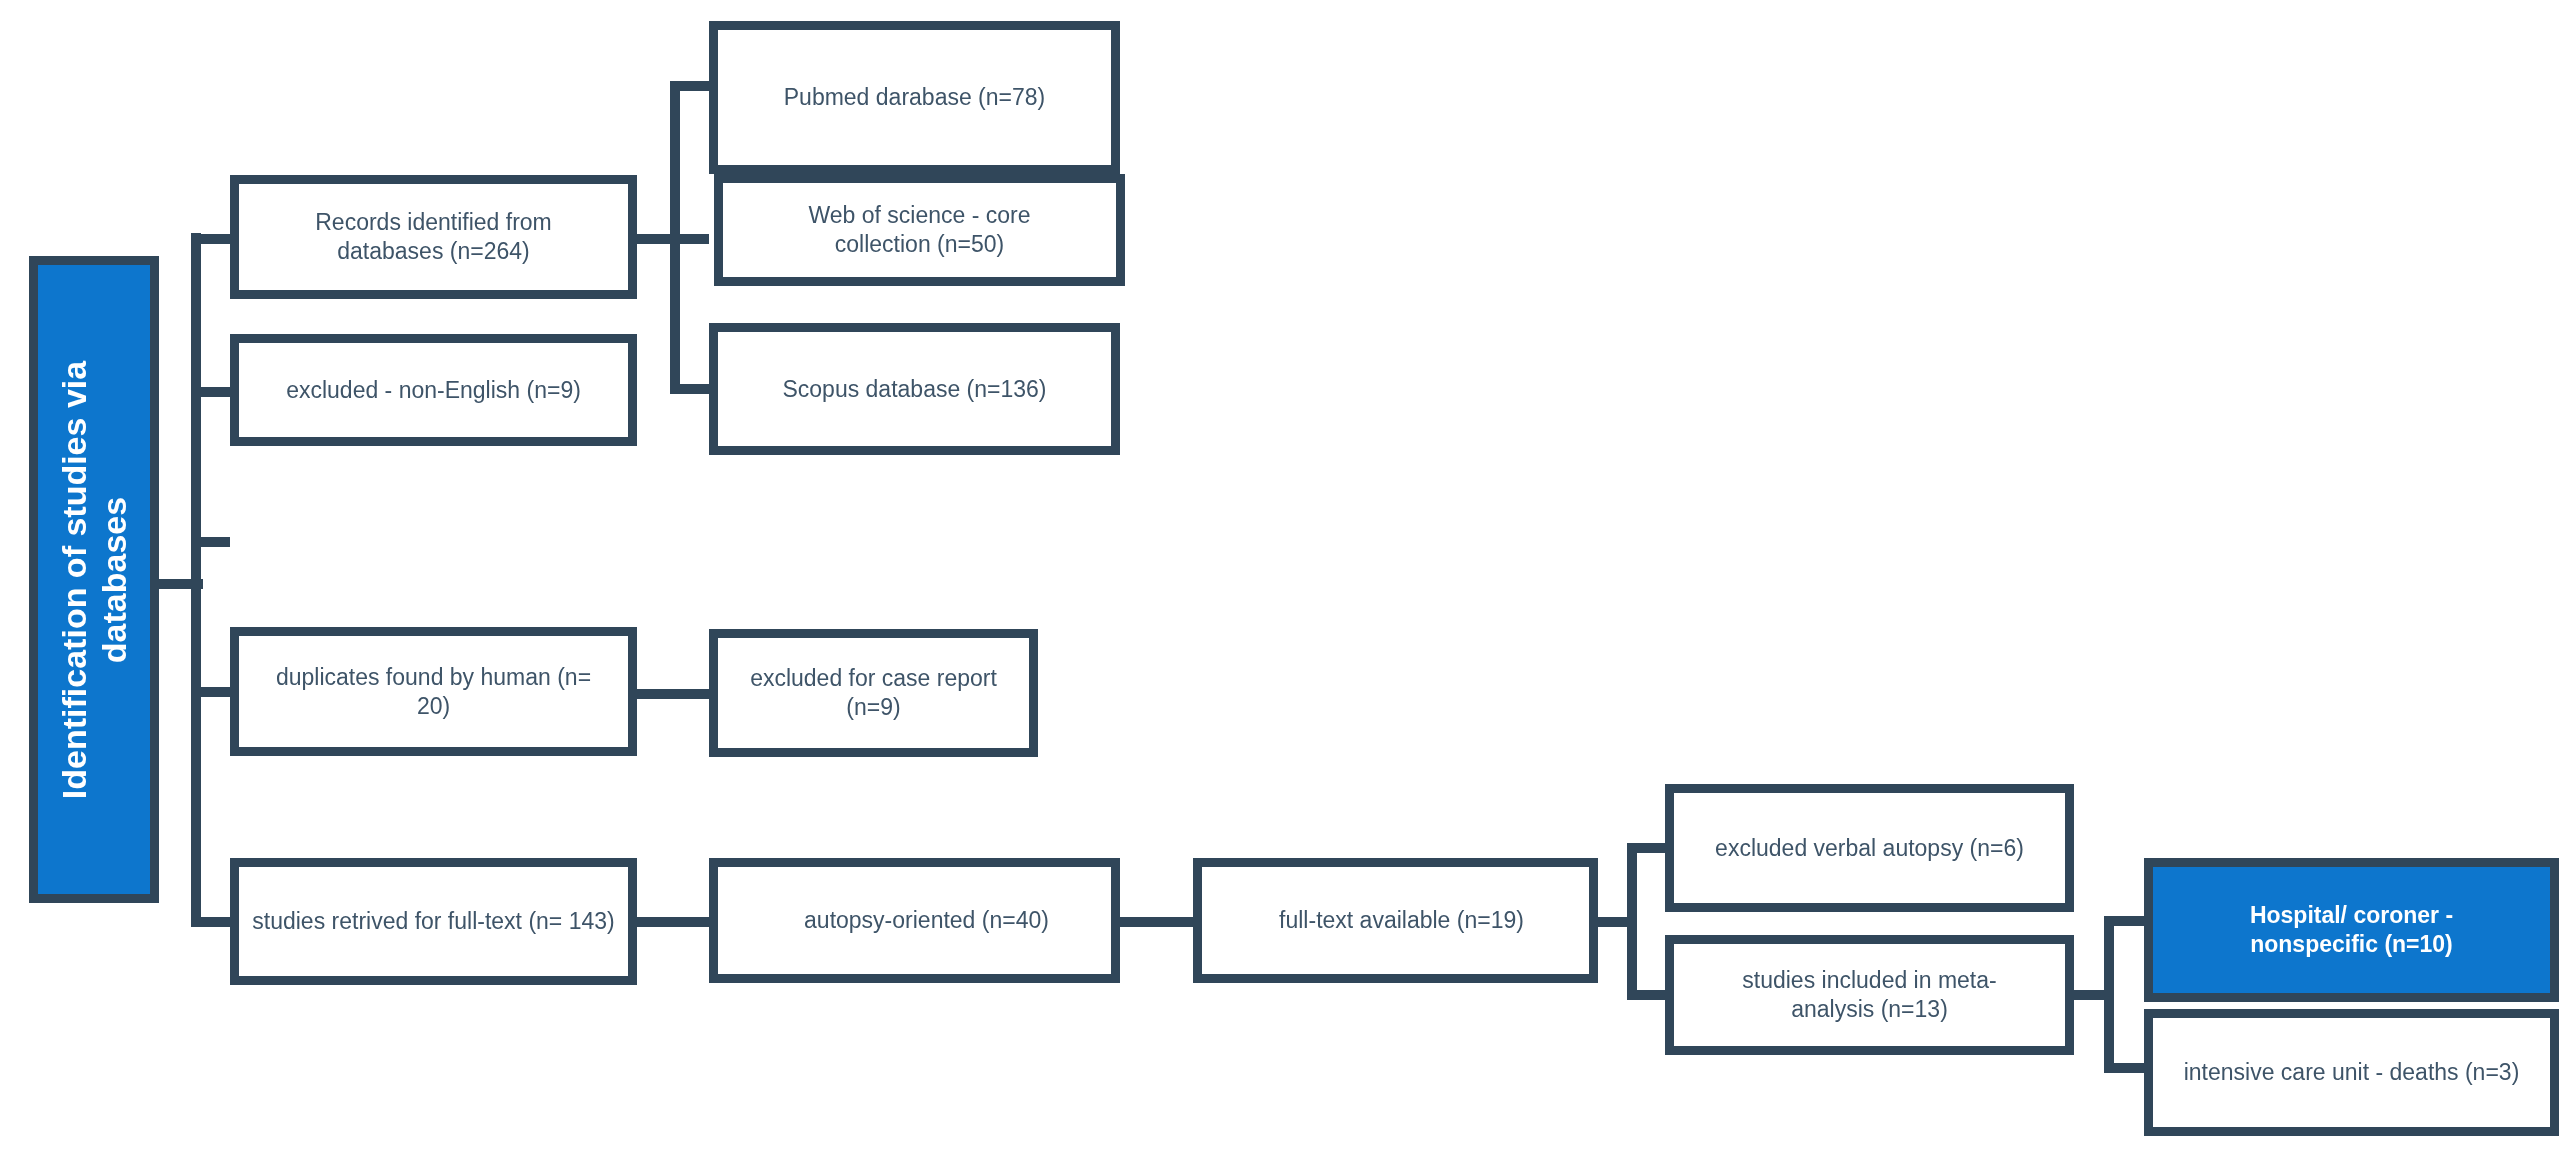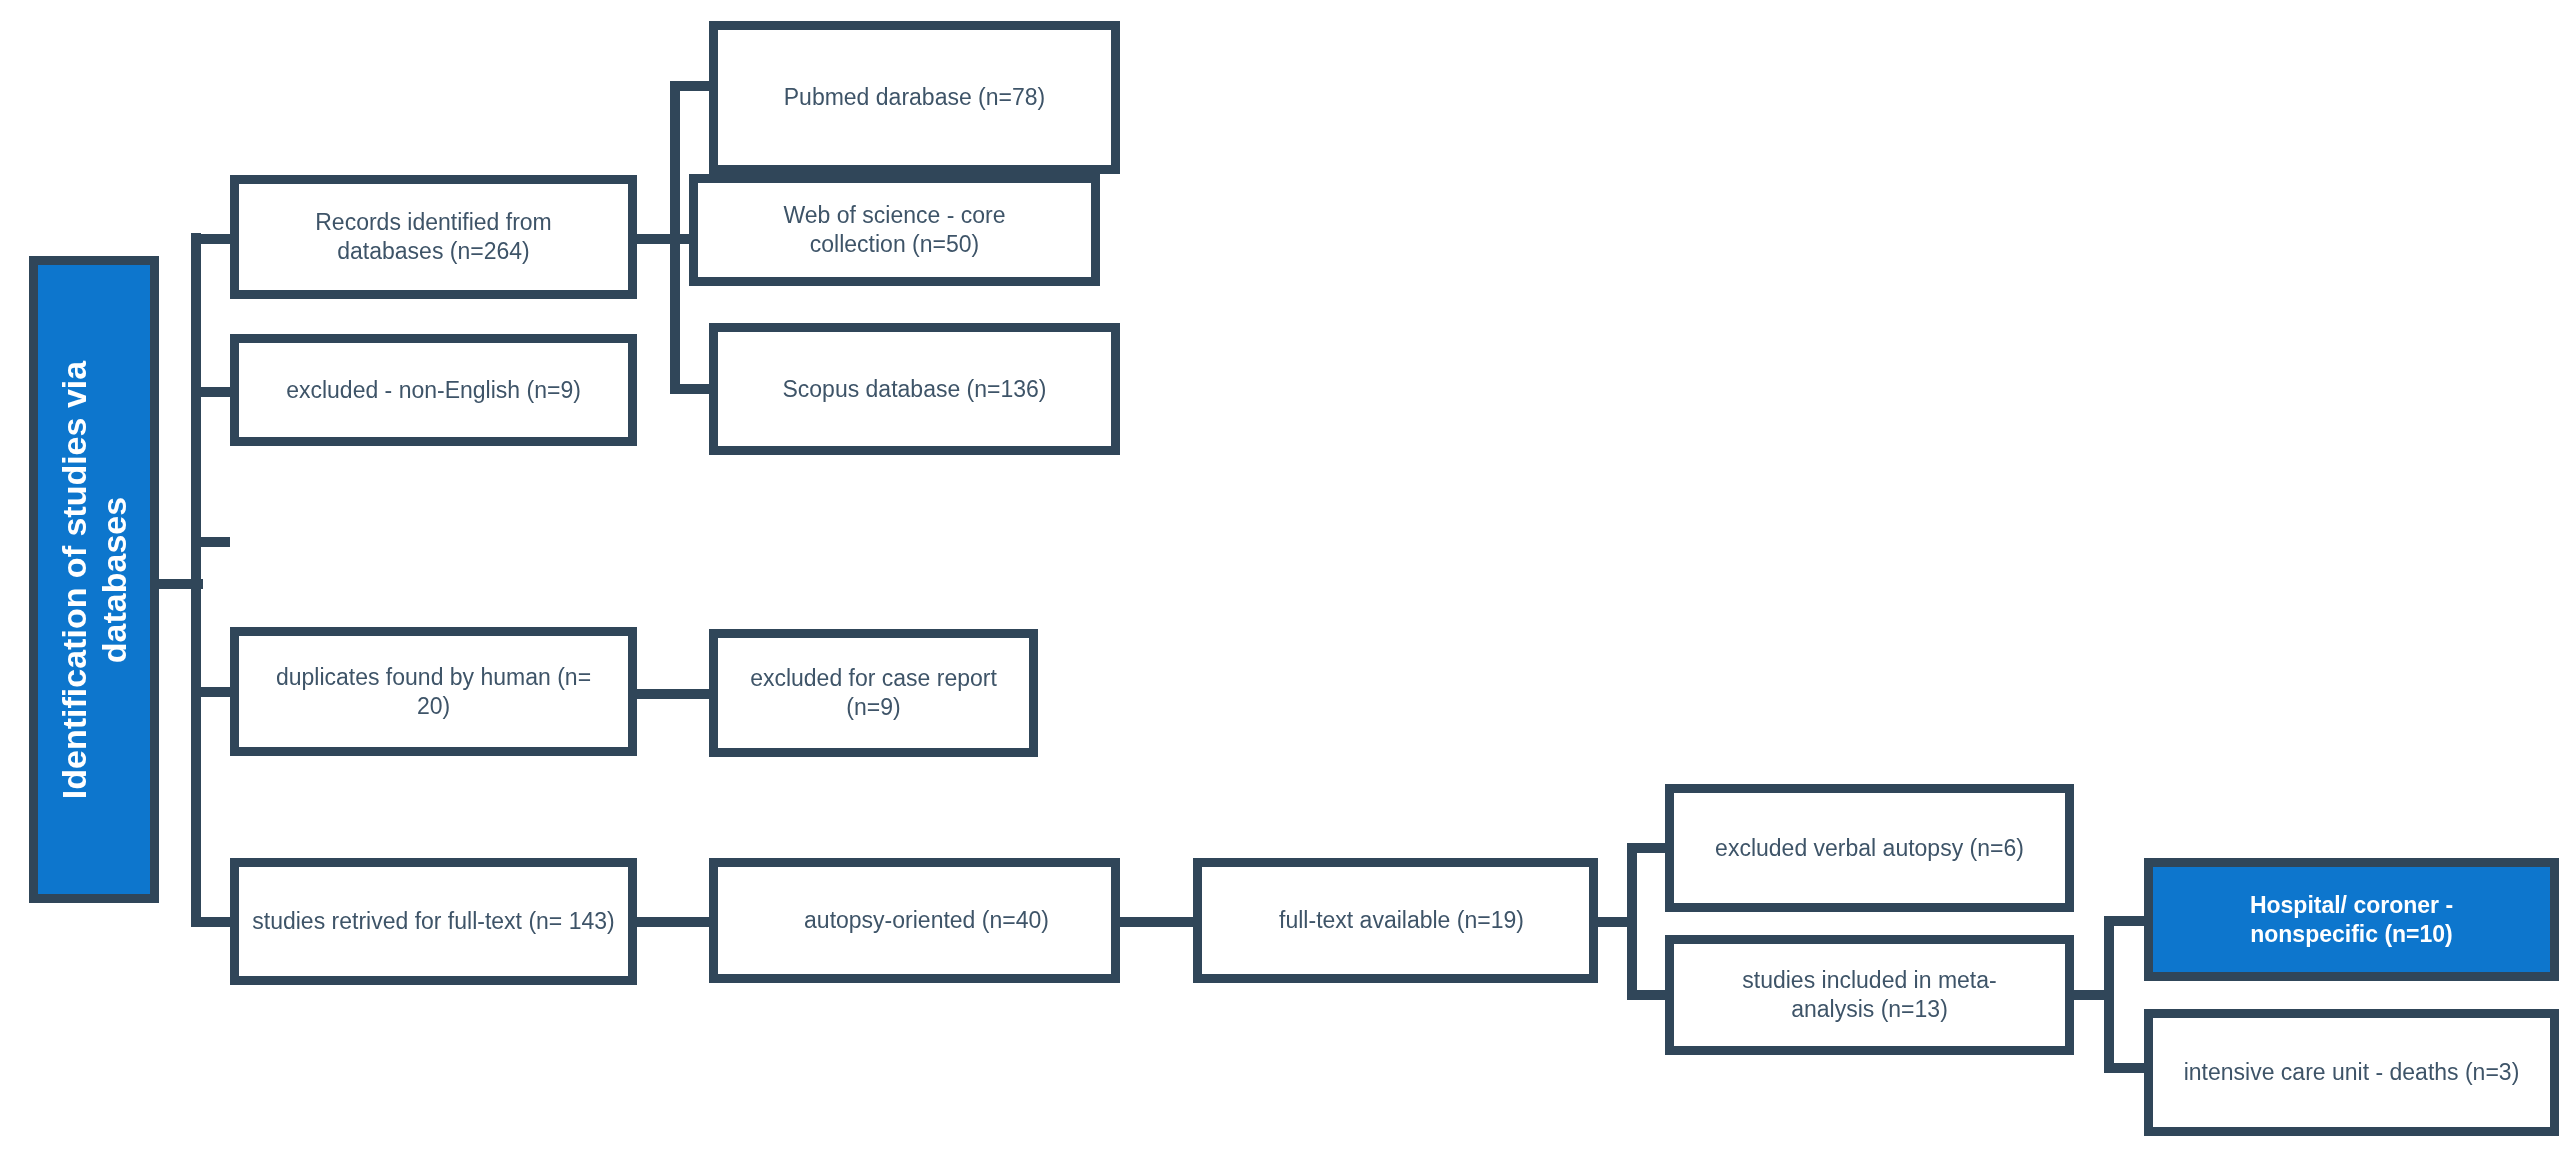--- a/index.html
+++ b/index.html
@@ -101,21 +101,21 @@
   <div class="box w450" style="left:230px;top:627px;width:407px;height:129px;">
     <span class="txt">duplicates found by human (n= 20)</span>
   </div>
   <div class="box" style="left:230px;top:858px;width:407px;height:127px;">
     <span class="txt">studies retrived for full-text (n= 143)</span>
   </div>
 
   <div class="box" style="left:709px;top:21px;width:411px;height:153px;">
     <span class="txt">Pubmed darabase (n=78)</span>
   </div>
-  <div class="box w430" style="left:689px;top:174px;width:411px;height:112px;">
+  <div class="box w430" style="left:714px;top:174px;width:411px;height:112px;">
     <span class="txt">Web of science - core collection (n=50)</span>
   </div>
   <div class="box" style="left:709px;top:323px;width:411px;height:132px;">
     <span class="txt">Scopus database (n=136)</span>
   </div>
   <div class="box" style="left:709px;top:629px;width:329px;height:128px;">
     <span class="txt">excluded for case report (n=9)</span>
   </div>
   <div class="box" style="left:709px;top:858px;width:411px;height:125px;padding-left:24px;">
     <span class="txt">autopsy-oriented (n=40)</span>
@@ -125,21 +125,21 @@
     <span class="txt">full-text available (n=19)</span>
   </div>
 
   <div class="box" style="left:1665px;top:784px;width:409px;height:128px;">
     <span class="txt">excluded verbal autopsy (n=6)</span>
   </div>
   <div class="box w450" style="left:1665px;top:935px;width:409px;height:120px;">
     <span class="txt">studies included in meta-analysis (n=13)</span>
   </div>
 
-  <div class="box blue w400" style="left:2144px;top:858px;width:415px;height:123px;">
+  <div class="box blue w400" style="left:2144px;top:858px;width:415px;height:144px;">
     <span class="txt">Hospital/ coroner - nonspecific (n=10)</span>
   </div>
   <div class="box w460" style="left:2144px;top:1009px;width:415px;height:127px;">
     <span class="txt">intensive care unit - deaths (n=3)</span>
   </div>
 
 </div>
 
 
 </body></html>

